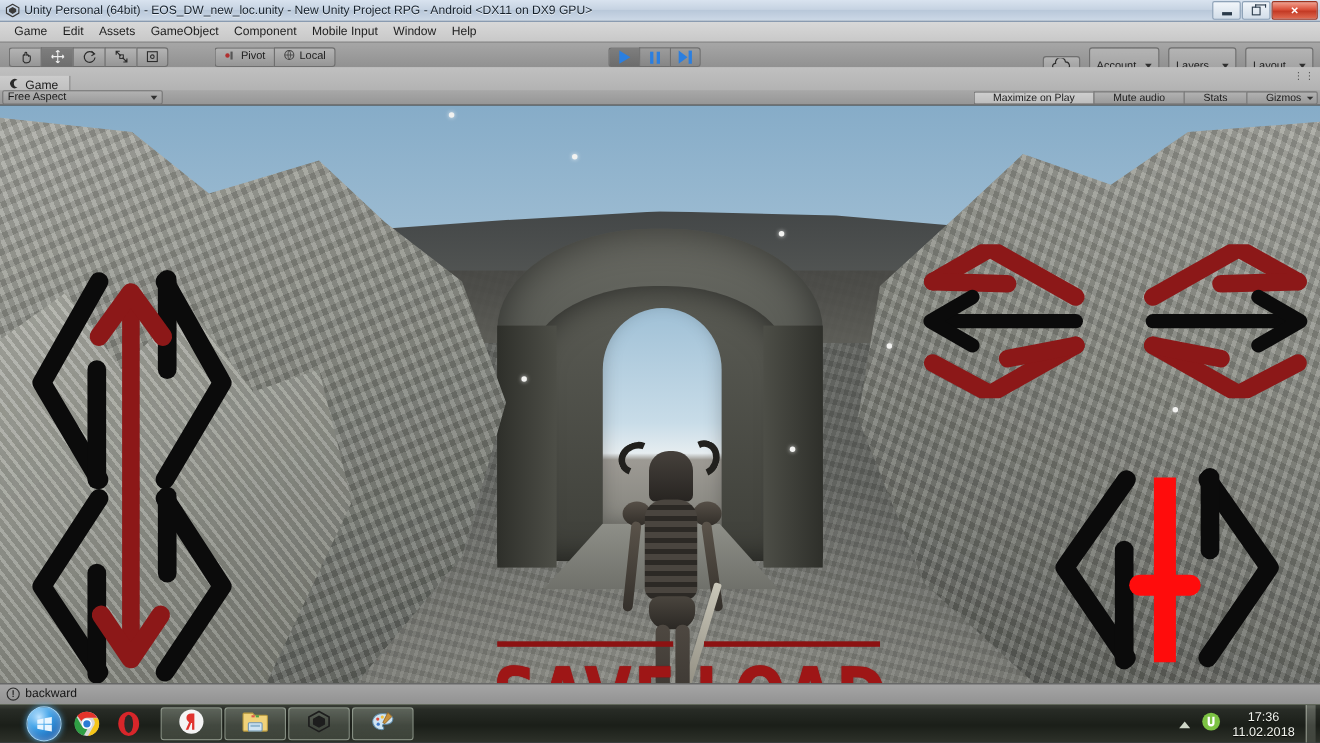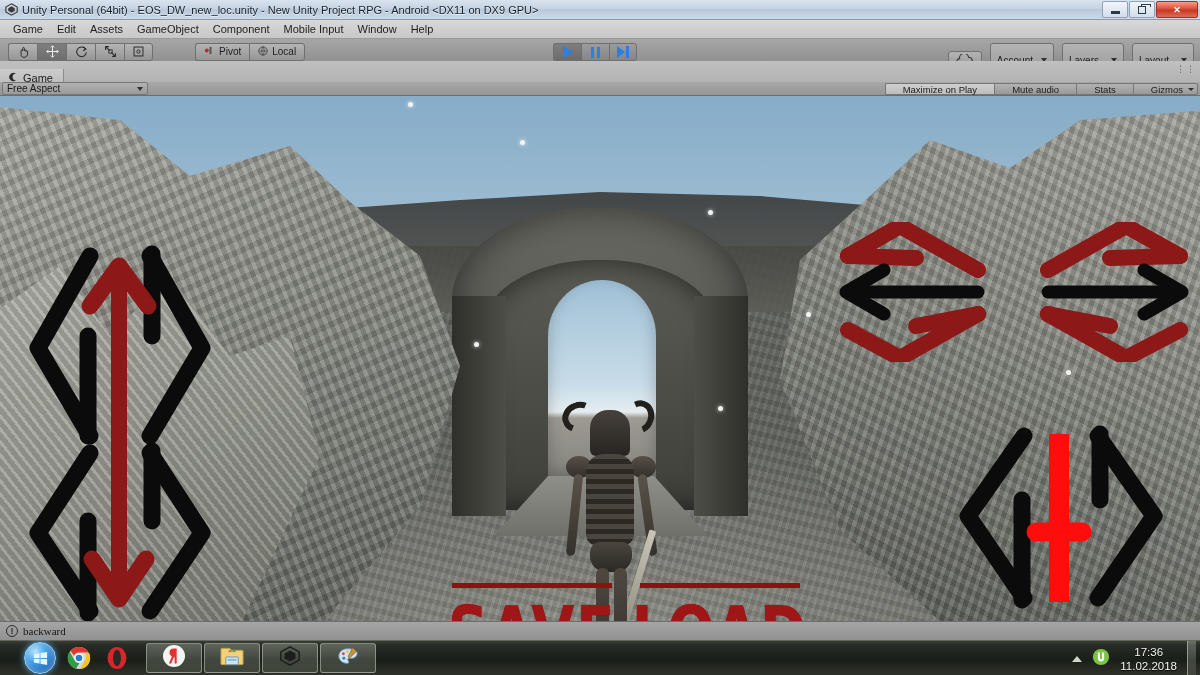--- a/index.html
+++ b/index.html
@@ -342,21 +342,21 @@
     position:absolute; left:0; top:621px; width:1200px; height:19px;
     background: linear-gradient(to bottom, #a5a5a5, #929292);
     border-top: 1px solid #6e6e6e;
     display:flex; align-items:center; gap:5px; padding-left:6px;
   }
   .status-ico {
     width:12px; height:12px; border-radius:50%; border:1.5px solid #2d2d2d;
     display:flex; align-items:center; justify-content:center;
     font-size:9px; font-weight:bold; color:#2d2d2d; line-height:1;
   }
-  .status-text { font-size:11px; color:#141414; font-family:Liberation Serif, serif; }
+  .status-text { font-size:11px; color:#141414; font-family:Liberation Sans, sans-serif; }
 
   
   .taskbar {
     position:absolute; left:0; top:640px; width:1200px; height:35px;
     background: linear-gradient(to bottom, rgba(58,62,54,.96) 0%, rgba(40,44,38,.97) 12%, rgba(26,30,24,.97) 55%, rgba(46,50,42,.96) 100%);
     border-top: 1px solid rgba(150,160,140,.5);
     display:flex; align-items:center;padding-left:20px;
   }
   .start-orb {
     width:32px; height:32px; margin-left:4px; border-radius:50%;

